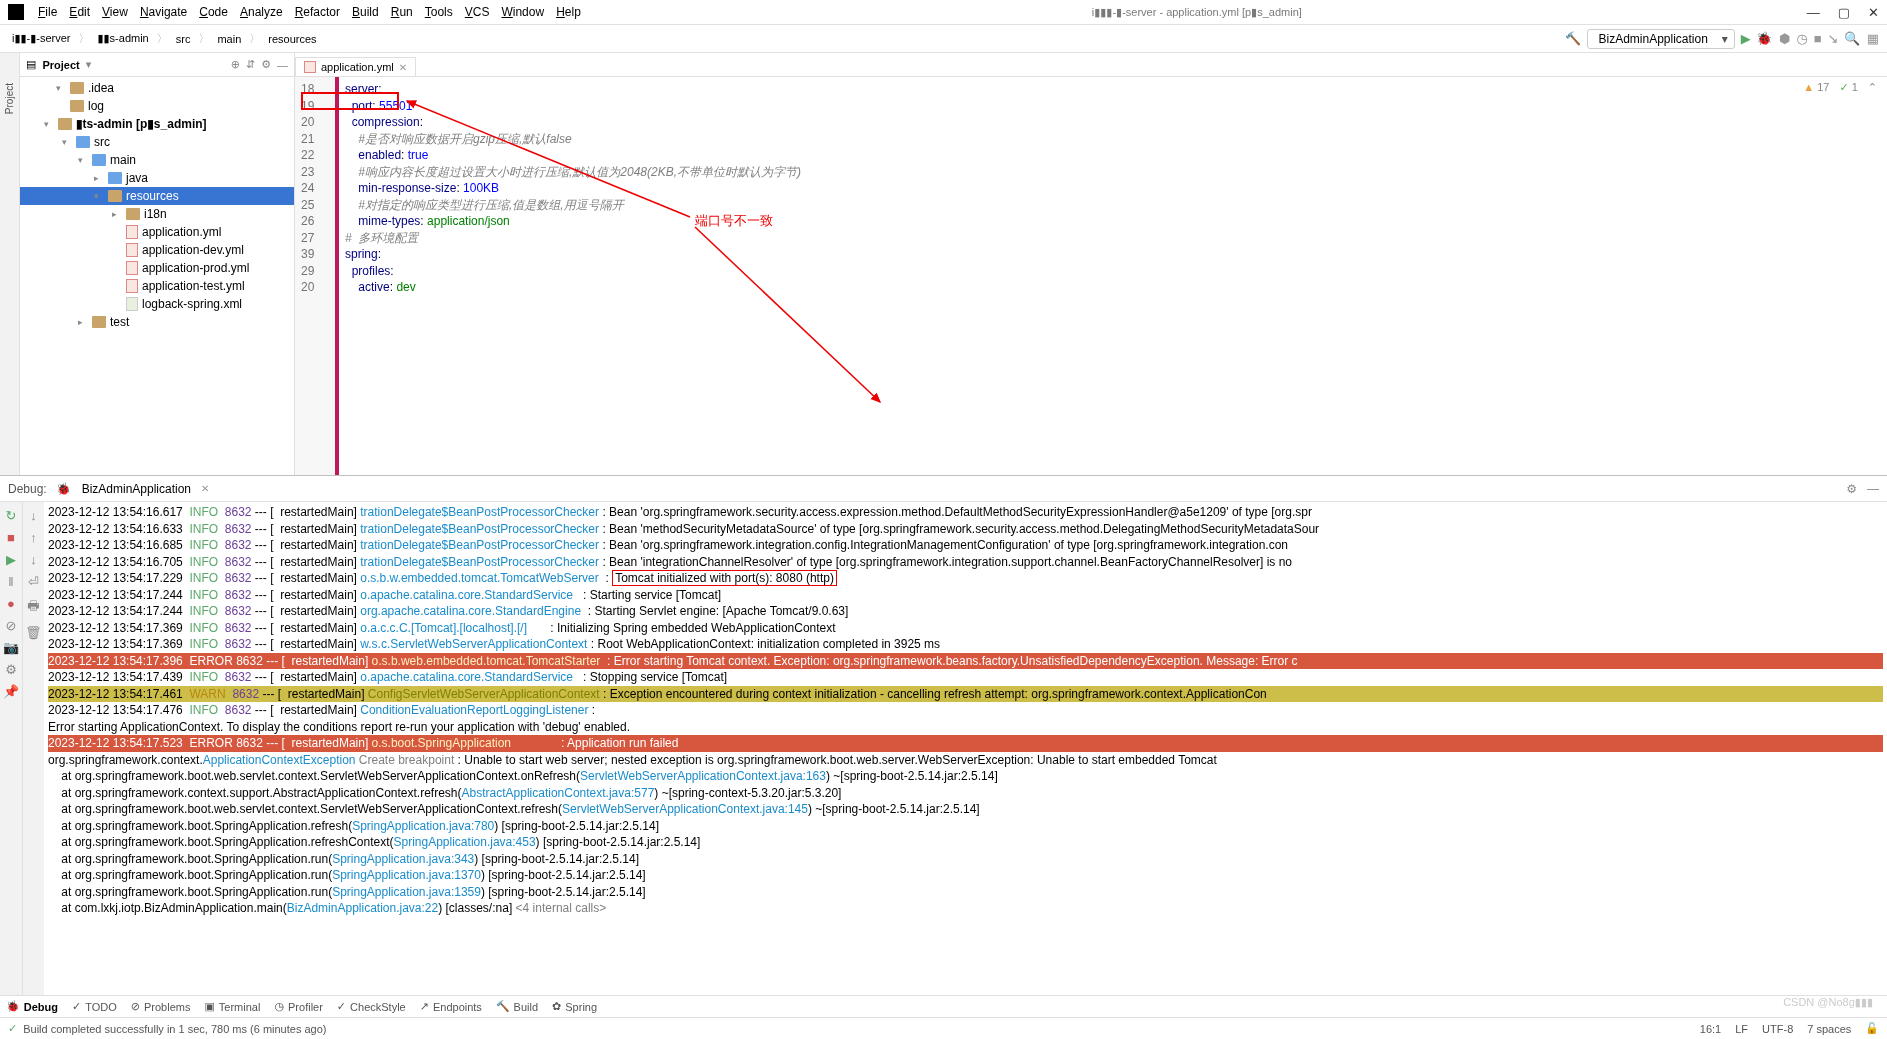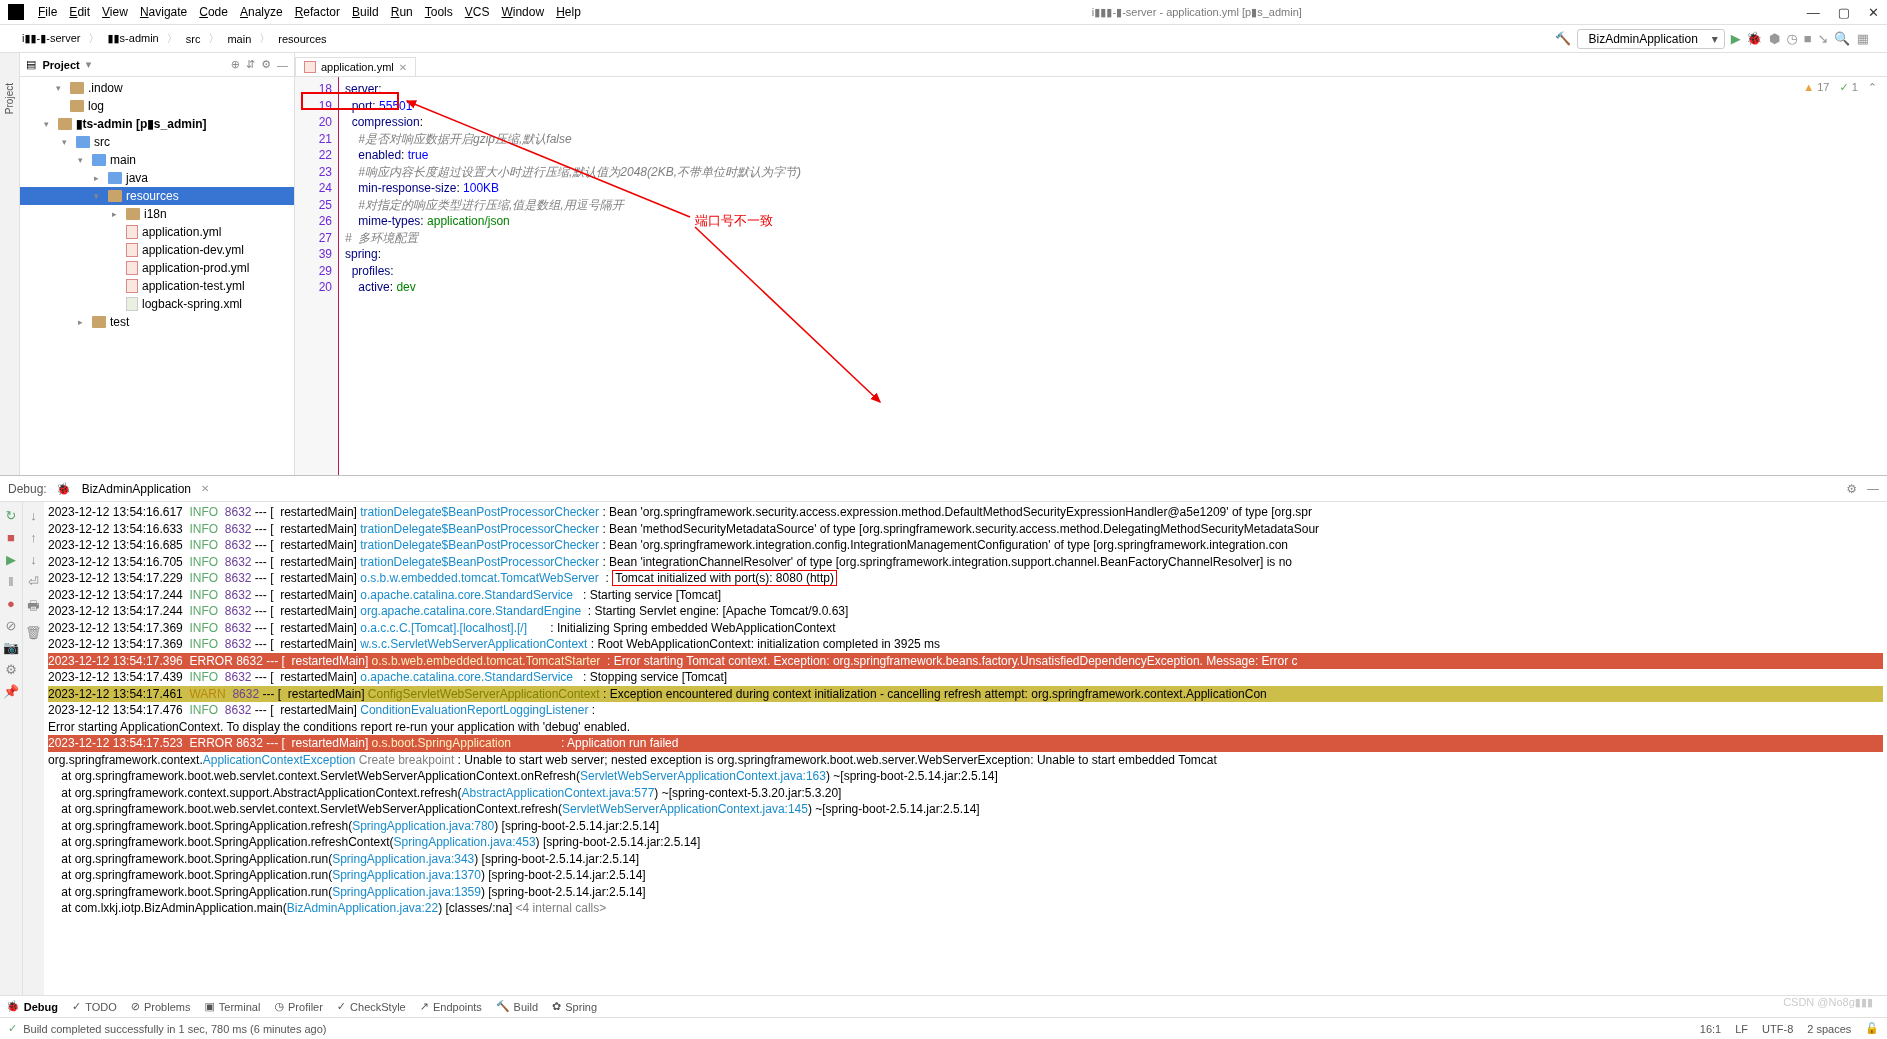--- a/index.html
+++ b/index.html
@@ -4,21 +4,21 @@
 <style>
 *{margin:0;padding:0;box-sizing:border-box;font-family:"Segoe UI",Arial,sans-serif}
 body{font-size:12px;color:#000;background:#fff;overflow:hidden}
 .window{display:flex;flex-direction:column;height:1039px;width:1887px}
 .menubar{display:flex;align-items:center;height:25px;padding:0 8px;border-bottom:1px solid #e0e0e0;gap:2px}
 .menubar .logo{width:16px;height:16px;background:#000;margin-right:6px}
 .menubar .mitem{padding:2px 6px;cursor:pointer}
 .menubar .mitem u{text-decoration:underline}
 .menubar .title{flex:1;text-align:center;color:#7a7a7a;font-size:11px}
 .menubar .winbtns{display:flex;gap:18px;color:#333;font-size:13px}
-.toolbar{display:flex;align-items:center;height:28px;padding:0 18px;border-bottom:1px solid #e0e0e0;gap:12px}
+.toolbar{display:flex;align-items:center;height:28px;padding:0 8px;border-bottom:1px solid #e0e0e0;gap:12px}
 .breadcrumb{display:flex;align-items:center;gap:2px;font-size:11px}
 .crumb{padding:2px 4px}
 .crumb-sep{color:#aaa;padding:0 2px}
 .toolbar-right{margin-left:auto;display:flex;align-items:center;gap:6px}
 .run-config{border:1px solid #ccc;padding:2px 26px 2px 10px;border-radius:3px;position:relative}
 .run-config::after{content:"▾";position:absolute;right:6px;color:#555}
 .runicon{color:#59a869;font-size:13px}
 .bugicon{color:#4aa34a;font-size:13px}
 .smicon{color:#999;font-size:13px}
 .main{display:flex;flex:1;min-height:0}
@@ -36,21 +36,21 @@
 .dir-icon.blue{background:#6ba3e8}
 .file-icon{width:12px;height:14px;background:#e8e8e8;border:1px solid #ccc;display:inline-block}
 .file-icon.yml{background:#f9e7e0;border-color:#d88}
 .file-icon.xml{background:#e9f0e0}
 .editor{flex:1;display:flex;flex-direction:column;min-width:0}
 .tabbar{display:flex;height:24px;border-bottom:1px solid #e0e0e0;align-items:end}
 .tab{display:flex;align-items:center;gap:5px;padding:3px 8px;border:1px solid #e0e0e0;border-bottom:none;background:#fff;font-size:11px}
 .tab .close{color:#999;font-size:10px}
 .tab-icon{width:12px;height:12px;background:#f9e7e0;border:1px solid #d88;display:inline-block}
 .code-area{display:flex;flex:1;position:relative;overflow:hidden}
-.gutter{width:44px;background:#f7f7f7;color:#6d28d9;text-align:right;padding:4px 6px;font-family:"JetBrains Mono",Consolas,monospace;font-size:12px;line-height:16.5px;border-right:1px solid #be185d}
+.gutter{width:44px;background:#f7f7f7;color:#737373;text-align:left;padding:4px 6px;font-family:"JetBrains Mono",Consolas,monospace;font-size:12px;line-height:16.5px;border-right:4px solid #be185d}
 .code{flex:1;padding:4px 6px;font-family:"JetBrains Mono",Consolas,monospace;font-size:12px;line-height:16.5px;white-space:pre;position:relative}
 .kw{color:#000080}
 .num{color:#0000ff}
 .cmt{color:#808080;font-style:italic}
 .str{color:#008000}
 .redbox{position:absolute;border:2px solid #e00;pointer-events:none}
 .redann{position:absolute;color:#e00;font-family:"Microsoft YaHei",sans-serif;font-size:13px}
 .redline{position:absolute;pointer-events:none}
 .status-editor{position:absolute;top:4px;right:10px;display:flex;gap:10px;font-size:11px;color:#888}
 .status-editor .warn::before{content:"▲ ";color:#e8a33d}
@@ -143,21 +143,21 @@
         <span class="spacer"></span>
         <span style="color:#888">⊕</span>
         <span style="color:#888">⇵</span>
         <span style="color:#888">⚙</span>
         <span style="color:#888">—</span>
       </div>
       <div class="tree" id="tree">
           <div class="node" style="--ind: 36px;">
             <span class="expander">▾</span>
             <span class="dir-icon"></span>
-            <span>.indow</span>
+            <span>.idea</span>
           </div>
           <div class="node" style="--ind: 36px;">
             <span class="expander"></span>
             <span class="dir-icon"></span>
             <span>log</span>
           </div>
           <div class="node" style="--ind: 24px;">
             <span class="expander">▾</span>
             <span class="dir-icon"></span>
             <span style="font-weight: bold;">▮ts-admin [p▮s_admin]</span>
@@ -339,18 +339,18 @@
       </span>
     </div>
 
   <div class="statusbar">
     <span style="color:#59a869;margin-right:6px">✓</span>
     <span>Build completed successfully in 1 sec, 780 ms (6 minutes ago)</span>
     <span style="flex:1"></span>
     <span style="margin-right:14px">16:1</span>
     <span style="margin-right:14px">LF</span>
     <span style="margin-right:14px">UTF-8</span>
-    <span style="margin-right:14px">2 spaces</span>
+    <span style="margin-right:14px">7 spaces</span>
     <span>🔓</span>
   </div>
 </div>
 
 <div class="watermark">CSDN @No8g▮▮▮</div>
 
 </body></html>

